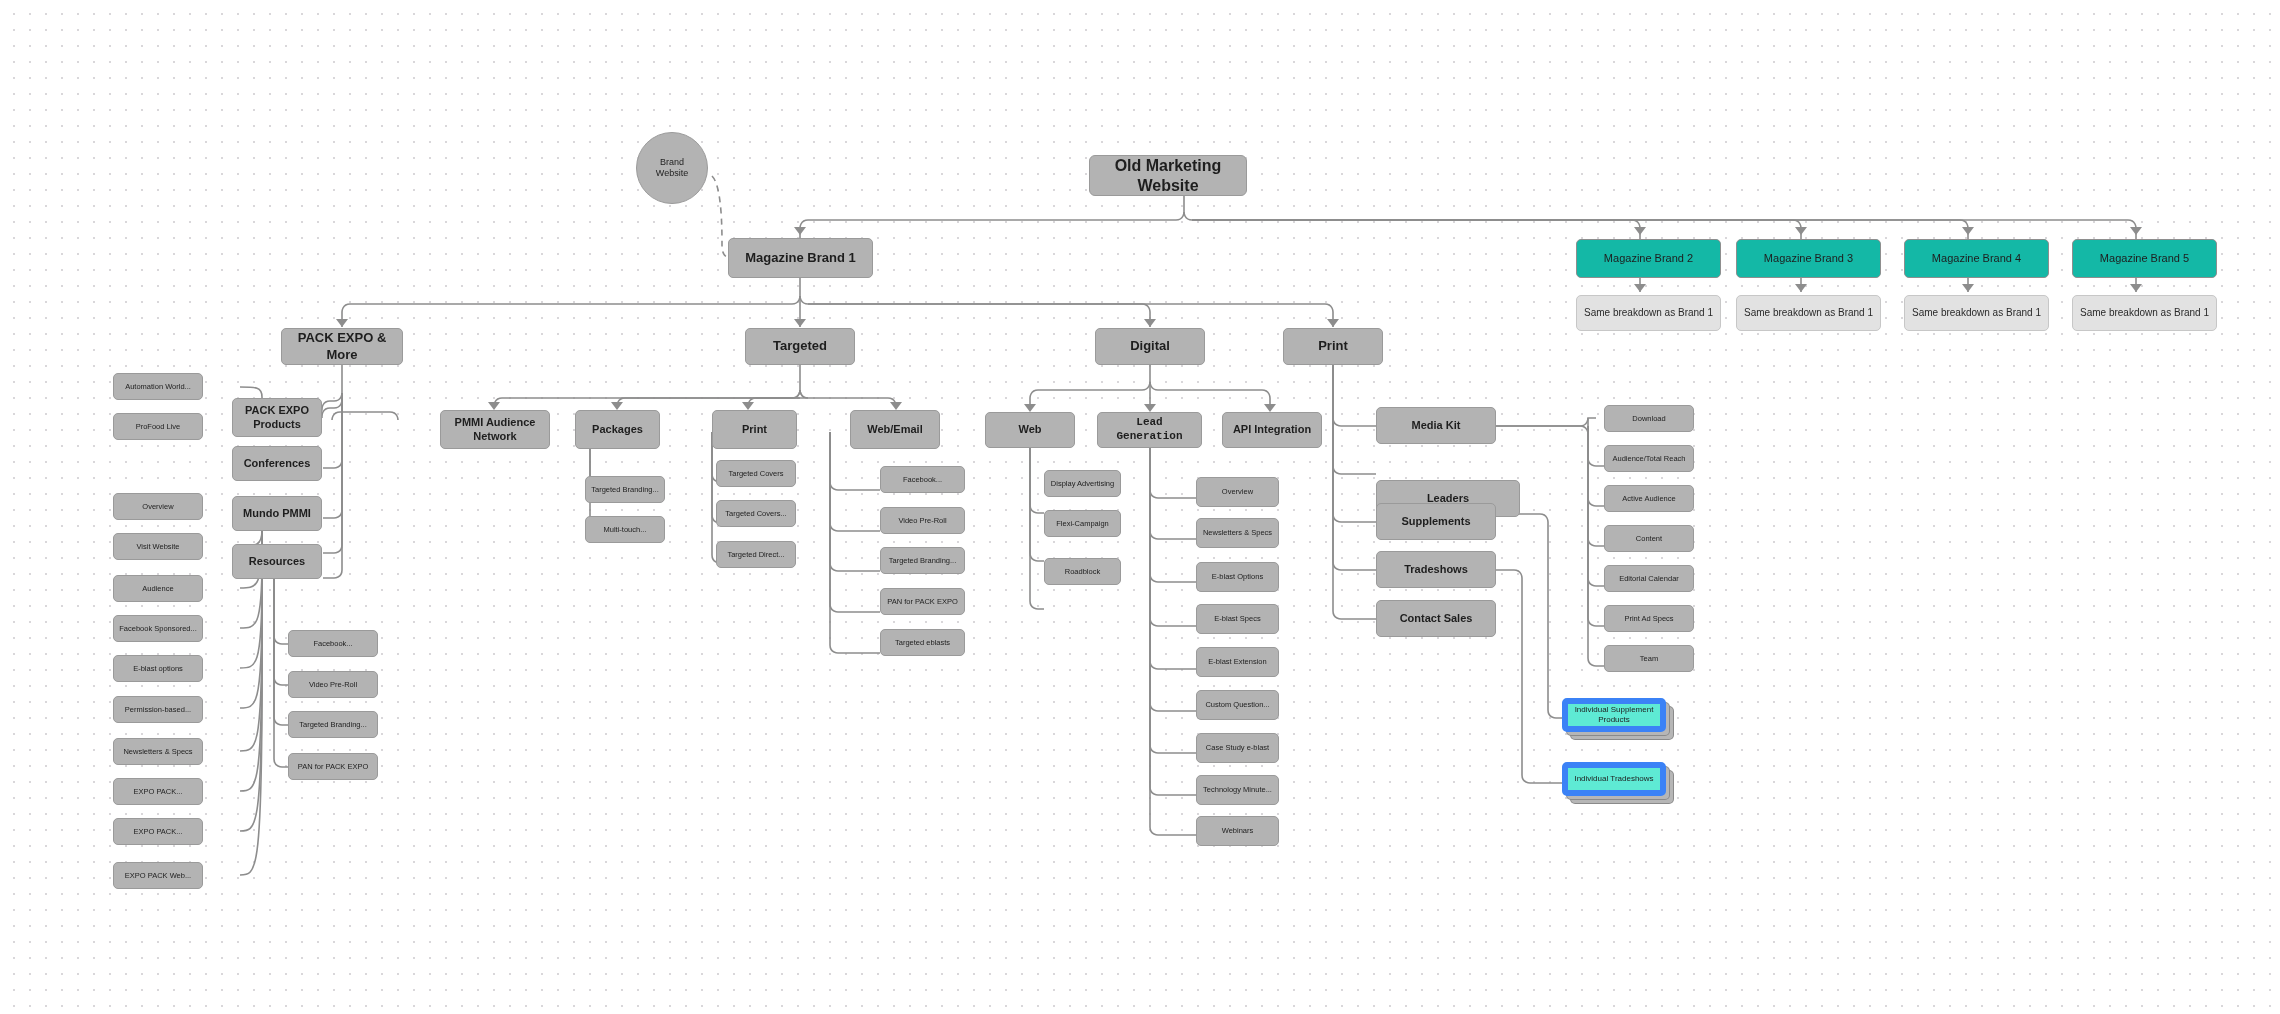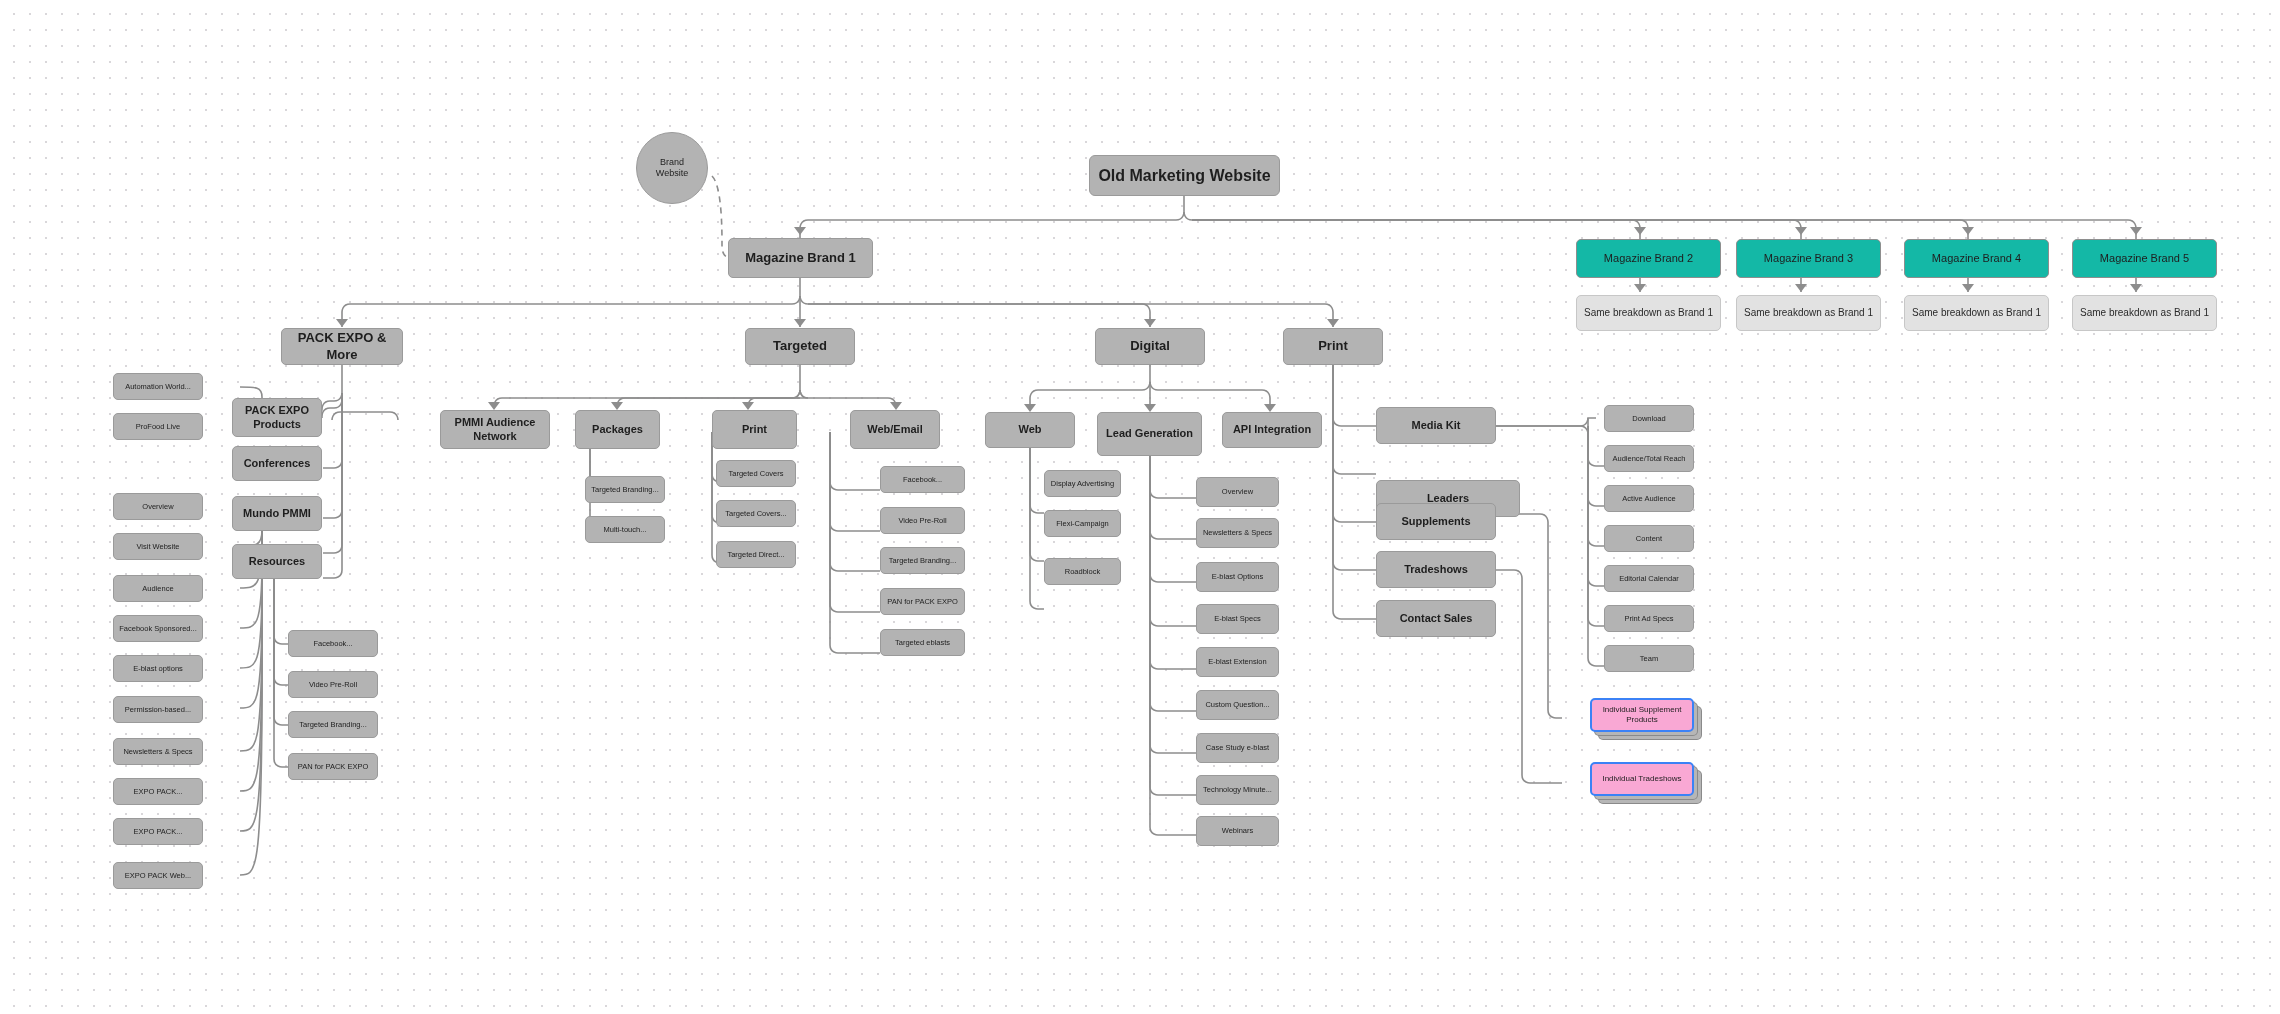--- a/index.html
+++ b/index.html
@@ -30,21 +30,21 @@
     overflow:hidden;
     white-space:pre-line;
   }
   .node.root{background:#b3b3b3;border-color:#9a9a9a;font-weight:bold;font-size:16px;border-radius:6px;}
   .node.brand{background:#14b8a6;border:1px solid #8e8e8e;font-weight:normal;font-size:11px;}
   .node.brandnote{background:#e2e2e2;border:1px solid #c7c7c7;font-size:10px;color:#2a2a2a;}
   .node.lvl1{font-weight:bold;font-size:13px;}
   .node.lvl2{font-weight:bold;font-size:11px;}
   .node.leaf{font-weight:normal;font-size:7.5px;}
   .node.circle{border-radius:50%;background:#b3b3b3;border:1px solid #9a9a9a;font-size:9px;font-weight:normal;}
-  .node.stacked{border:2px solid #3b82f6;background:#f9a8d4;font-size:8px;box-shadow:4px 4px 0 -1px #b6b6b6, 4px 4px 0 0 #8a8a8a, 8px 8px 0 -1px #b6b6b6, 8px 8px 0 0 #8a8a8a;margin-left:28px;}
+  .node.stacked{border:6px solid #3b82f6;background:#5eead4;font-size:8px;box-shadow:4px 4px 0 -1px #b6b6b6, 4px 4px 0 0 #8a8a8a, 8px 8px 0 -1px #b6b6b6, 8px 8px 0 0 #8a8a8a;}
 </style>
 </head>
 <body>
 
 <div id="canvas">
 
   <svg id="edges" viewBox="0 0 2280 1014">
     <g fill="none" stroke="#8d8d8d" stroke-width="1.6">
 
       <path d="M 712 176 C 722 186 722 230 722 245 C 722 258 728 258 736 258" stroke-dasharray="6 5"></path>
@@ -178,21 +178,21 @@
       <polygon points="896,410 902,402 890,402"></polygon>
       <polygon points="1030,412 1036,404 1024,404"></polygon>
       <polygon points="1150,412 1156,404 1144,404"></polygon>
       <polygon points="1270,412 1276,404 1264,404"></polygon>
     </g>
   </svg>
 
   <div class="node circle" style="left:636px;top:132px;width:72px;height:72px;">Brand
 Website</div>
 
-  <div class="node root" style="left:1089px;top:155px;width:191px;height:41px;">Old Marketing Website</div>
+  <div class="node root" style="left:1089px;top:155px;width:158px;height:41px;">Old Marketing Website</div>
 
   <div class="node lvl1" style="left:728px;top:238px;width:145px;height:40px;">Magazine Brand 1</div>
 
   <div class="node brand" style="left:1576px;top:239px;width:145px;height:39px;">Magazine Brand 2</div>
   <div class="node brand" style="left:1736px;top:239px;width:145px;height:39px;">Magazine Brand 3</div>
   <div class="node brand" style="left:1904px;top:239px;width:145px;height:39px;">Magazine Brand 4</div>
   <div class="node brand" style="left:2072px;top:239px;width:145px;height:39px;">Magazine Brand 5</div>
 
   <div class="node brandnote" style="left:1576px;top:295px;width:145px;height:36px;">Same breakdown as Brand 1</div>
   <div class="node brandnote" style="left:1736px;top:295px;width:145px;height:36px;">Same breakdown as Brand 1</div>
@@ -241,21 +241,21 @@
   <div class="node leaf" style="left:716px;top:500px;width:80px;height:27px;">Targeted Covers...</div>
   <div class="node leaf" style="left:716px;top:541px;width:80px;height:27px;">Targeted Direct...</div>
 
   <div class="node leaf" style="left:880px;top:466px;width:85px;height:27px;">Facebook...</div>
   <div class="node leaf" style="left:880px;top:507px;width:85px;height:27px;">Video Pre-Roll</div>
   <div class="node leaf" style="left:880px;top:547px;width:85px;height:27px;">Targeted Branding...</div>
   <div class="node leaf" style="left:880px;top:588px;width:85px;height:27px;">PAN for PACK EXPO</div>
   <div class="node leaf" style="left:880px;top:629px;width:85px;height:27px;">Targeted eblasts</div>
 
   <div class="node lvl2" style="left:985px;top:412px;width:90px;height:36px;">Web</div>
-  <div class="node lvl2" style="left:1097px;top:412px;width:105px;height:44px;">Lead Generation</div>
+  <div class="node lvl2" style="left:1097px;top:412px;width:105px;height:36px;font-family:Liberation Mono, monospace;">Lead Generation</div>
   <div class="node lvl2" style="left:1222px;top:412px;width:100px;height:36px;">API Integration</div>
 
   <div class="node leaf" style="left:1044px;top:470px;width:77px;height:27px;">Display Advertising</div>
   <div class="node leaf" style="left:1044px;top:510px;width:77px;height:27px;text-align:right;">Flexi-Campaign</div>
   <div class="node leaf" style="left:1044px;top:558px;width:77px;height:27px;">Roadblock</div>
 
   <div class="node leaf" style="left:1196px;top:477px;width:83px;height:30px;">Overview</div>
   <div class="node leaf" style="left:1196px;top:518px;width:83px;height:30px;">Newsletters &amp; Specs</div>
   <div class="node leaf" style="left:1196px;top:562px;width:83px;height:30px;">E-blast Options</div>
   <div class="node leaf" style="left:1196px;top:604px;width:83px;height:30px;">E-blast Specs</div>

